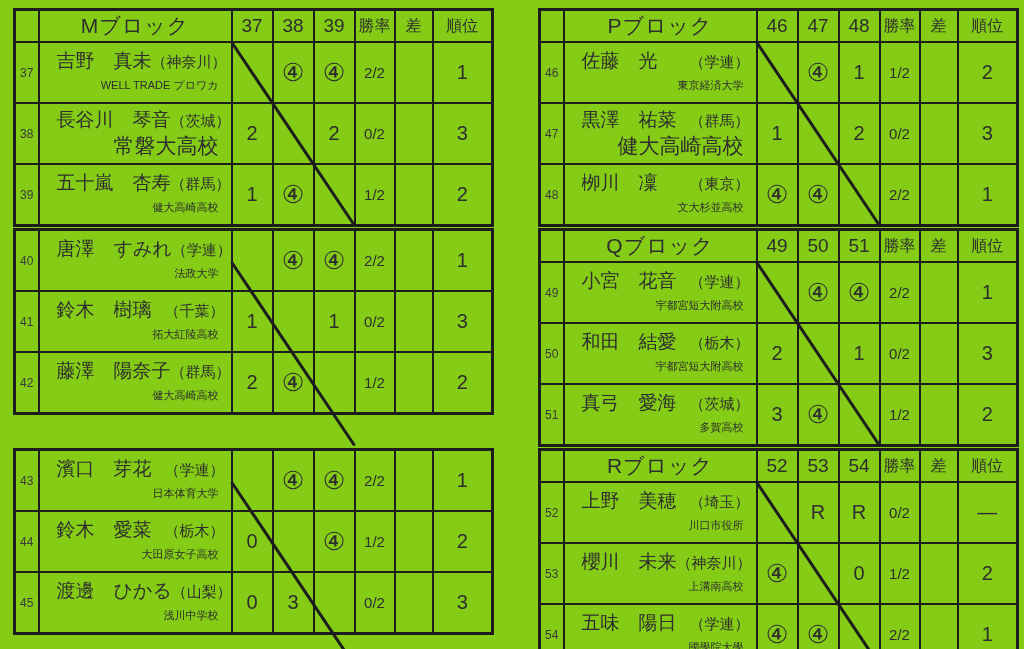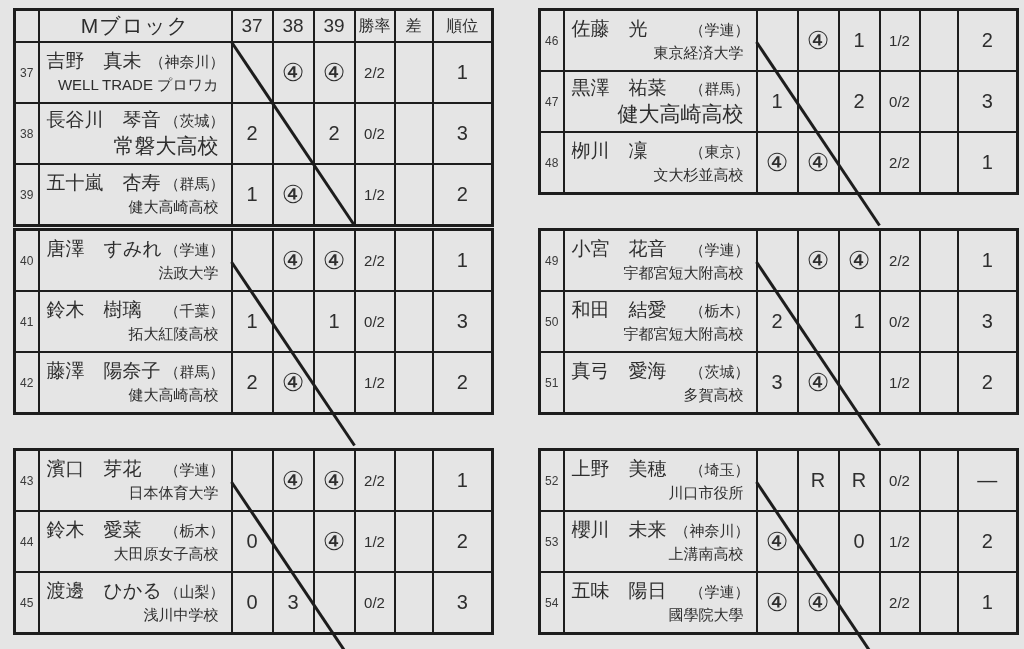--- a/index.html
+++ b/index.html
@@ -1,21 +1,21 @@
 <!DOCTYPE html>
 <html lang="ja"><head>
 <meta charset="utf-8">
 <style>
   html,body{margin:0;padding:0;}
   body{
     width:1024px;height:649px;overflow:hidden;background:#ffffff;
     font-family:"Liberation Sans","DejaVu Sans",sans-serif;
     color:#2e2e2e;
   }
-  .sheet{position:relative;width:1024px;height:649px;background:#e5e5e5;}
+  .sheet{position:relative;width:1024px;height:649px;background:#84cc16;}
   .grid{
     position:absolute;left:13px;top:8px;
     display:grid;
     grid-template-columns:478px 478px;
     grid-template-rows:repeat(3,192px);
     column-gap:47px;row-gap:28px;
     grid-auto-flow:column;
   }
   .block{position:relative;}
   table.tbl{
@@ -33,24 +33,24 @@
   col.w-rate{width:40px;}
   col.w-diff{width:38px;}
   col.w-rank{width:60px;}
   tr.hdr td{height:30px;}
   tr.prow td{height:54px;}
   .t-title{font-size:21px;text-align:center;letter-spacing:1px;}
   .t-opp{font-size:19px;text-align:center;}
   .t-col{font-size:16px;text-align:center;}
   .t-no{font-size:12px;text-align:center;color:#3a3a3a;}
   .c-name{padding:2px 6px 3px 7px !important;}
-  .nm-line{display:flex;justify-content:space-between;align-items:baseline;line-height:24px;}
+  .nm-line{display:flex;justify-content:space-between;align-items:baseline;line-height:24px;margin-left:10px;}
   .nm{font-size:19px;}
   .pref{font-size:15px;}
-  .affil{font-size:15px;text-align:right;padding-right:6px;line-height:22px;}
+  .affil{font-size:11px;text-align:right;padding-right:6px;line-height:22px;}
   .affil.large{font-size:21px;line-height:25px;text-align:right;}
   .t-res{font-size:20px;text-align:center;}
   .t-res.circ{font-size:25px;}
   .t-rate{font-size:15px;text-align:center;}
   .t-diff{font-size:15px;text-align:center;}
   .t-rank{font-size:20px;text-align:center;}
   svg.diag{position:absolute;left:0;top:0;pointer-events:none;}
   svg.diag line{stroke:#1d1d1d;stroke-width:3;}
 </style>
 </head>
@@ -287,20 +287,30 @@
         <col class="w-no">
             <col class="w-name">
         <col class="w-res">
             <col class="w-res">
             <col class="w-res">
         <col class="w-rate">
             <col class="w-diff">
             <col class="w-rank">
       </colgroup>
       <tbody>
+        <tr class="hdr">
+          <td class="c-no"></td>
+          <td class="t-title">Pブロック</td>
+          <td class="t-opp">46</td>
+          <td class="t-opp">47</td>
+          <td class="t-opp">48</td>
+          <td class="t-col">勝率</td>
+          <td class="t-col">差</td>
+          <td class="t-col">順位</td>
+        </tr>
 
   <tr class="prow">
     <td class="t-no">46</td>
     <td class="c-name">
       <div class="nm-line">
         <span class="nm">佐藤　光</span>
         <span class="pref">（学連）</span>
       </div>
       <div class="affil">東京経済大学</div>
     </td>
@@ -358,20 +368,30 @@
         <col class="w-no">
             <col class="w-name">
         <col class="w-res">
             <col class="w-res">
             <col class="w-res">
         <col class="w-rate">
             <col class="w-diff">
             <col class="w-rank">
       </colgroup>
       <tbody>
+        <tr class="hdr">
+          <td class="c-no"></td>
+          <td class="t-title">Qブロック</td>
+          <td class="t-opp">49</td>
+          <td class="t-opp">50</td>
+          <td class="t-opp">51</td>
+          <td class="t-col">勝率</td>
+          <td class="t-col">差</td>
+          <td class="t-col">順位</td>
+        </tr>
 
   <tr class="prow">
     <td class="t-no">49</td>
     <td class="c-name">
       <div class="nm-line">
         <span class="nm">小宮　花音</span>
         <span class="pref">（学連）</span>
       </div>
       <div class="affil">宇都宮短大附高校</div>
     </td>
@@ -429,20 +449,30 @@
         <col class="w-no">
             <col class="w-name">
         <col class="w-res">
             <col class="w-res">
             <col class="w-res">
         <col class="w-rate">
             <col class="w-diff">
             <col class="w-rank">
       </colgroup>
       <tbody>
+        <tr class="hdr">
+          <td class="c-no"></td>
+          <td class="t-title">Rブロック</td>
+          <td class="t-opp">52</td>
+          <td class="t-opp">53</td>
+          <td class="t-opp">54</td>
+          <td class="t-col">勝率</td>
+          <td class="t-col">差</td>
+          <td class="t-col">順位</td>
+        </tr>
 
   <tr class="prow">
     <td class="t-no">52</td>
     <td class="c-name">
       <div class="nm-line">
         <span class="nm">上野　美穂</span>
         <span class="pref">（埼玉）</span>
       </div>
       <div class="affil">川口市役所</div>
     </td>

